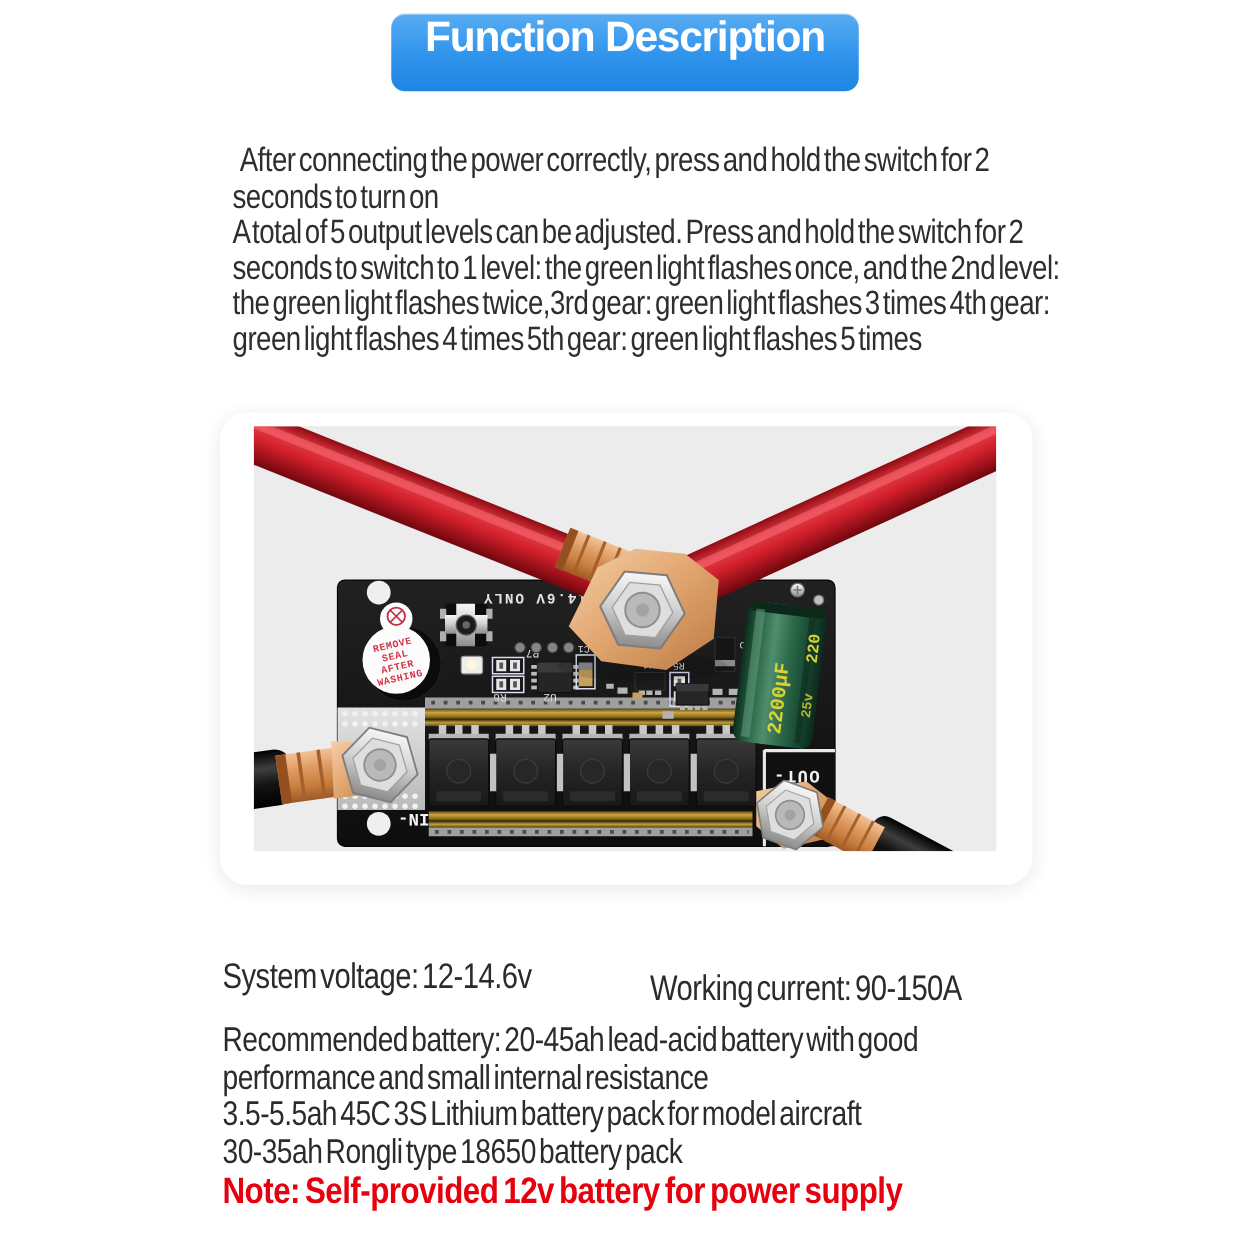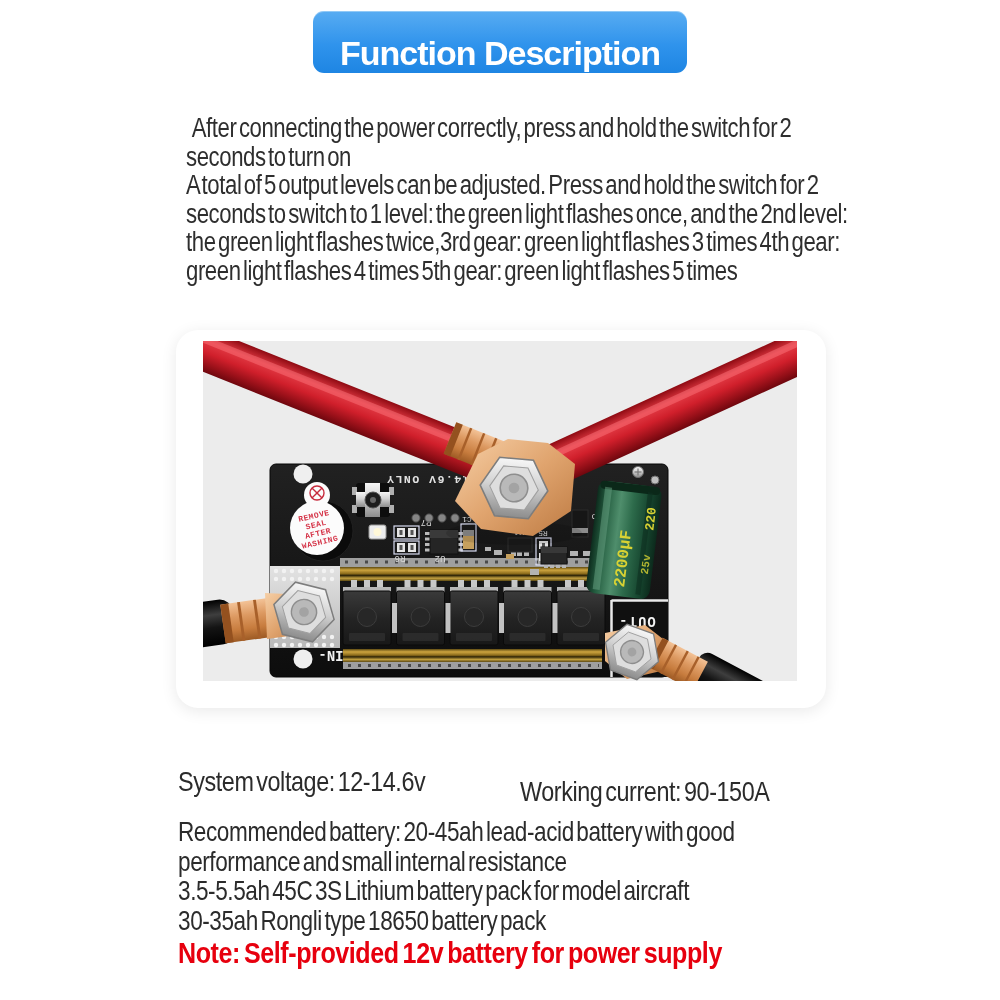--- a/index.html
+++ b/index.html
@@ -1,20 +1,20 @@
 <!DOCTYPE html>
 <html><head>
 <meta charset="utf-8">
 <style>
   html,body{margin:0;padding:0;background:#ffffff;}
   .page{position:relative;width:1000px;height:1000px;background:#ffffff;overflow:hidden;
         font-family:"Liberation Sans",sans-serif;}
   .banner{position:absolute;left:313px;top:11px;width:374px;height:62px;border-radius:11px;
         background:linear-gradient(180deg,#58acf2 0%,#2f93ec 55%,#1e85e3 100%);
-        display:flex;align-items:flex-end;justify-content:center;
+        display:flex;align-items:flex-start;justify-content:center;
         box-shadow:inset 0 1px 0 rgba(255,255,255,.35);}
   .banner span{color:#fff;font-weight:bold;font-size:34px;letter-spacing:-1px;}
   .condensed{transform:scaleX(0.82);transform-origin:left top;}
   .desc{position:absolute;left:186px;top:114px;width:820px;color:#2e2e2e;
         font-size:27px;line-height:28.5px;letter-spacing:-0.5px;word-spacing:-4px;}
   .desc p{margin:0;}
   .desc p.first{text-indent:7px;}
   .photo-card{position:absolute;left:176px;top:330px;width:650px;height:378px;background:#fff;
         border-radius:22px;box-shadow:0 3px 16px rgba(0,0,0,0.09);}
   .photo{position:absolute;left:27px;top:11px;width:594px;height:340px;overflow:hidden;background:#ececec;}

